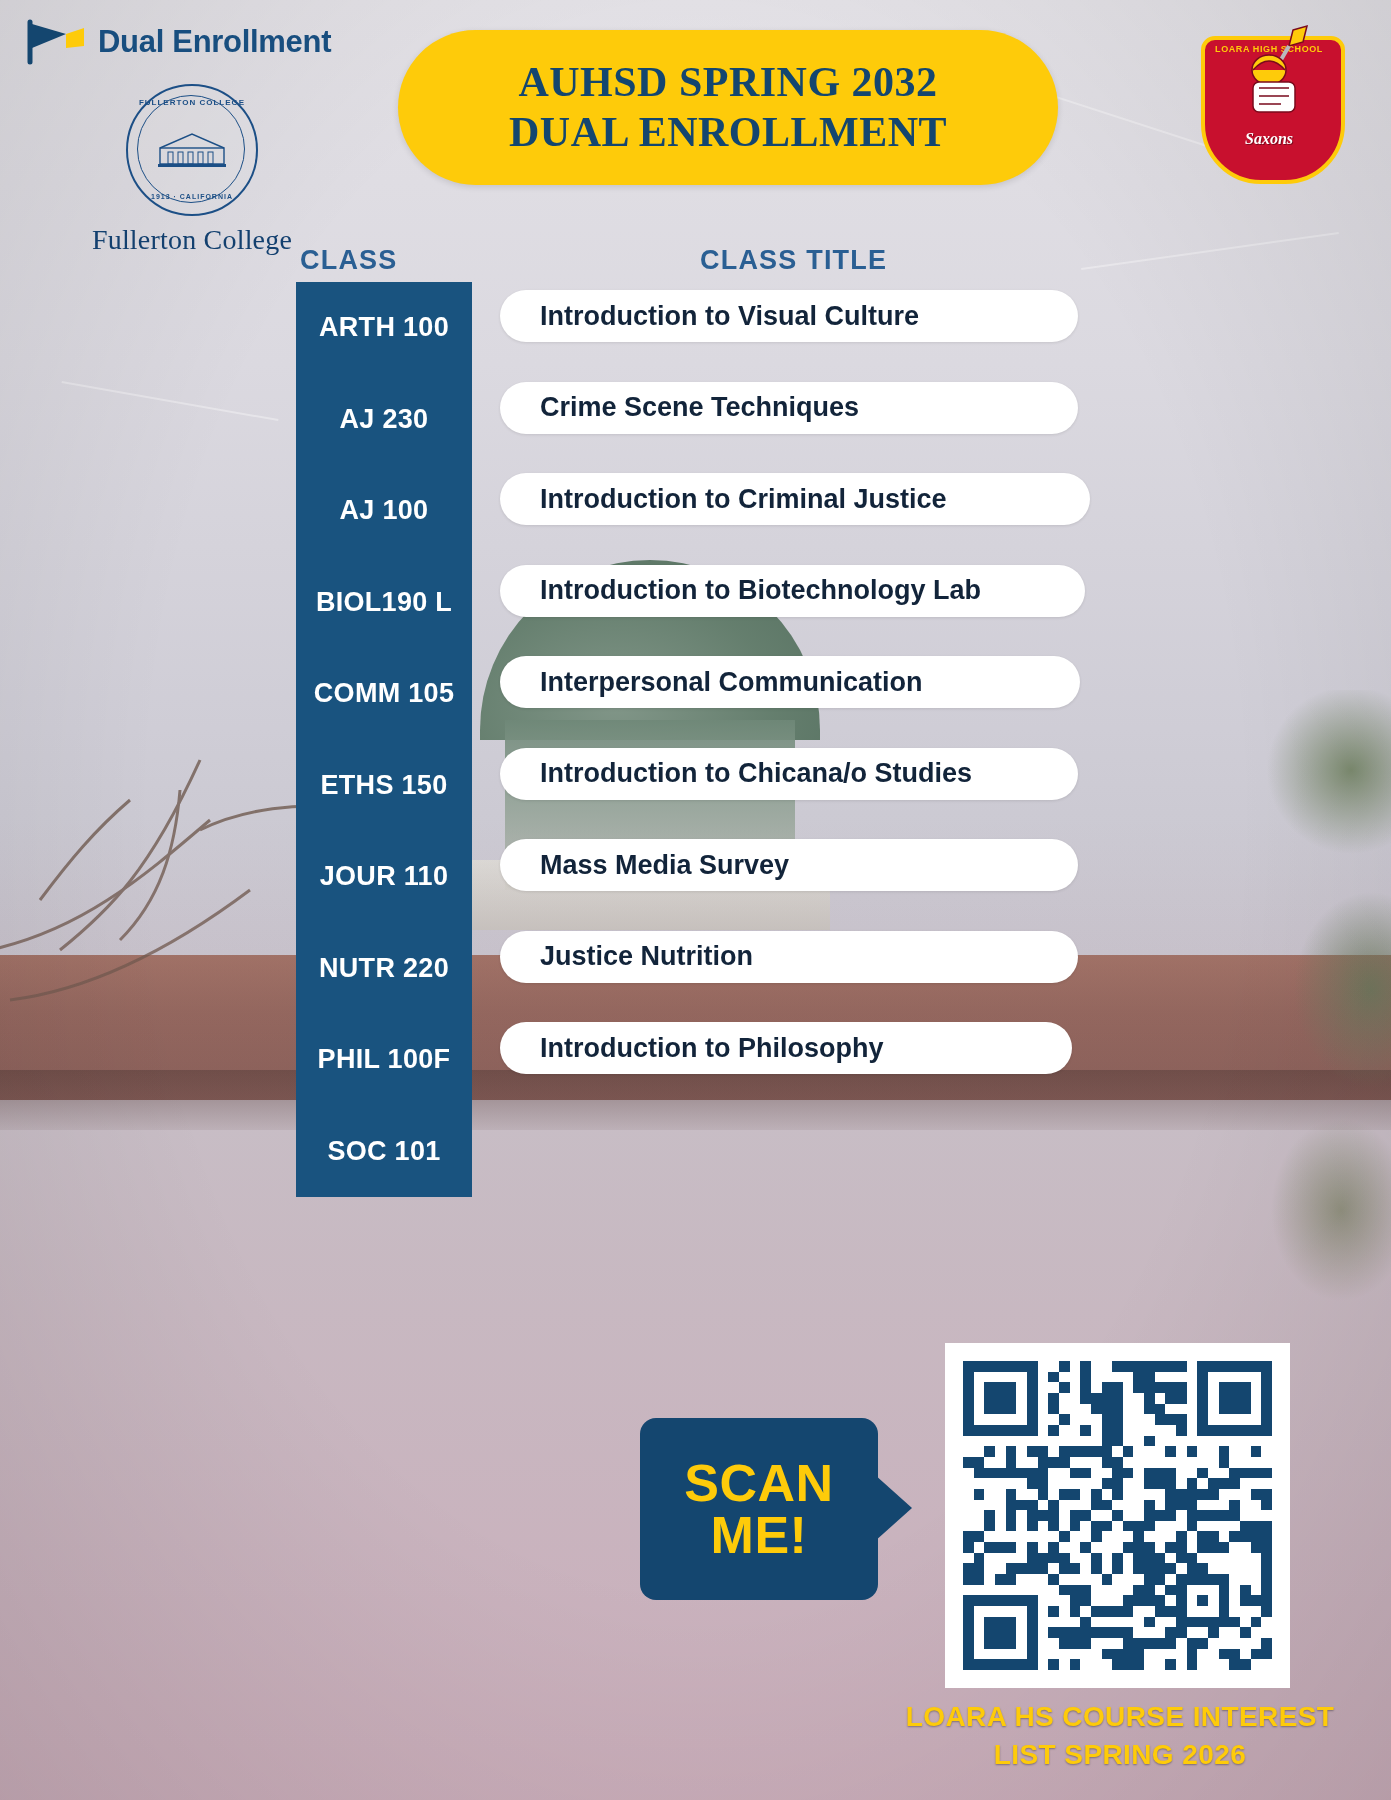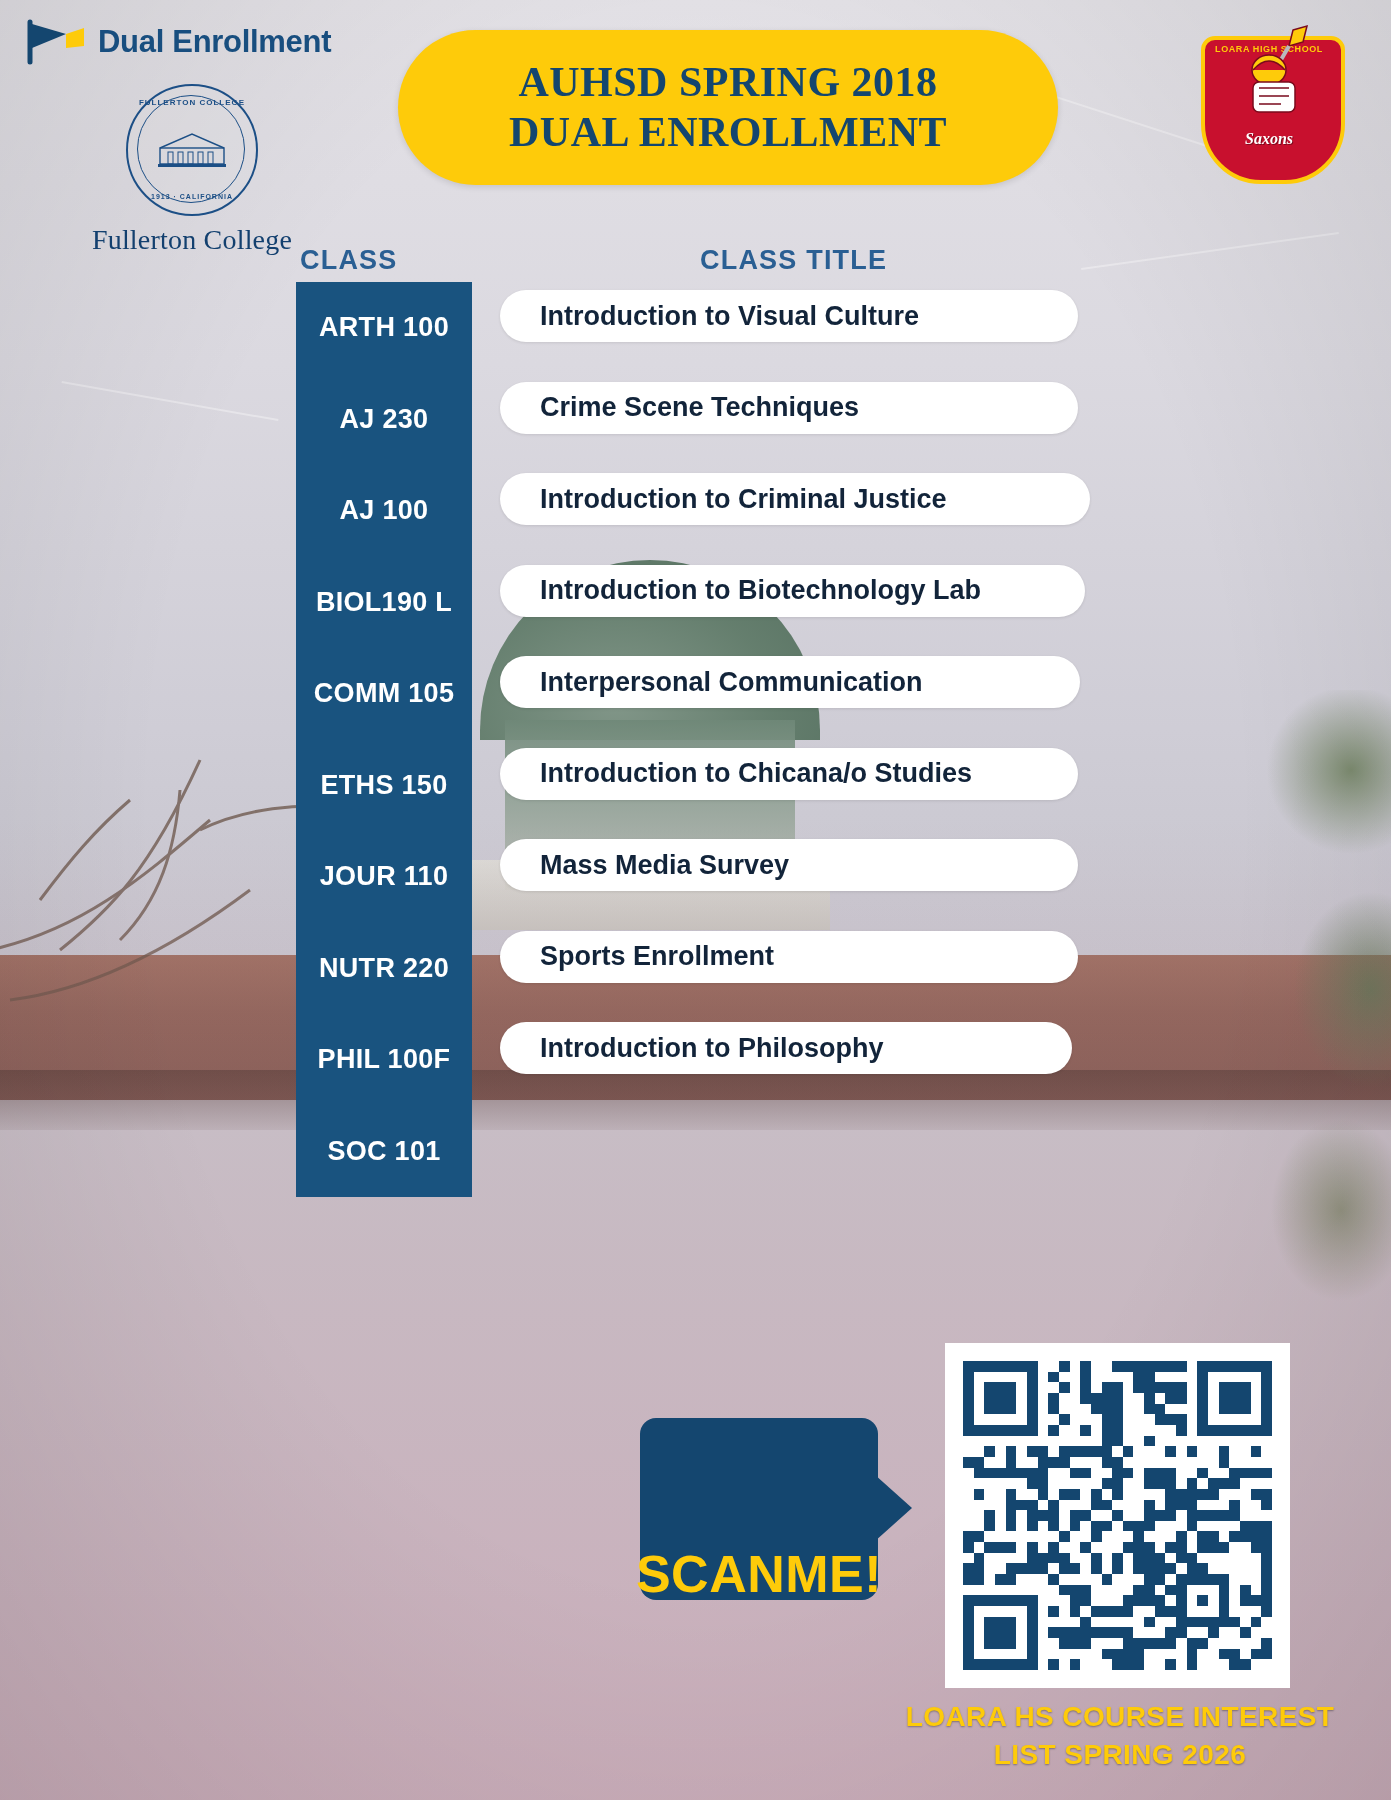--- a/index.html
+++ b/index.html
@@ -281,22 +281,22 @@
   }
 
   
   .scan-bubble {
     position: absolute;
     left: 640px; top: 1418px;
     width: 238px; height: 182px;
     background: #14466f;
     border-radius: 16px;
     display: flex;
-    flex-direction: row;
-    align-items: flex-end;
+    flex-direction: column;
+    align-items: center;
     justify-content: center;
   }
   .scan-bubble .tail {
     position: absolute;
     right: -34px; top: 56px;
     width: 0; height: 0;
     border-top: 34px solid transparent;
     border-bottom: 34px solid transparent;
     border-left: 38px solid #14466f;
   }
@@ -384,21 +384,21 @@
         <rect x="42" y="22" width="5" height="12" fill="none" stroke="#1c4f86" stroke-width="1"></rect>
         <rect x="52" y="22" width="5" height="12" fill="none" stroke="#1c4f86" stroke-width="1"></rect>
         <rect x="2" y="34" width="68" height="3" fill="#1c4f86"></rect>
       </svg>
       <div class="fc-seal-bottom">1913  ·  CALIFORNIA</div>
     </div>
     <div class="fc-name">Fullerton College</div>
   </div>
 
   <div class="title-pill">
-    <div class="title-line">AUHSD SPRING 2018</div>
+    <div class="title-line">AUHSD SPRING 2032</div>
     <div class="title-line">DUAL ENROLLMENT</div>
   </div>
 
   <div class="loara-crest">
     <div class="crest-shield"></div>
     <div class="crest-top-text">LOARA HIGH SCHOOL</div>
     <svg style="position:absolute;left:34px;top:6px;width:104px;height:110px;" viewBox="0 0 104 110">
       <path d="M70 6 L84 2 L80 18 L66 22 Z" fill="#fecb0a" stroke="#7a0a1c" stroke-width="1.5"></path>
       <path d="M66 22 L44 60" stroke="#b9b9bd" stroke-width="4"></path>
       <ellipse cx="46" cy="46" rx="17" ry="15" fill="#fecb0a" stroke="#7a0a1c" stroke-width="1.5"></ellipse>
@@ -436,21 +436,21 @@
       <div class="row">
         <div class="code-cell">ETHS 150</div>
         <div class="title-cell" style="width: 578px;">Introduction to Chicana/o Studies</div>
       </div>
       <div class="row">
         <div class="code-cell">JOUR 110</div>
         <div class="title-cell" style="width: 578px;">Mass Media Survey</div>
       </div>
       <div class="row">
         <div class="code-cell">NUTR 220</div>
-        <div class="title-cell" style="width: 578px;">Sports Enrollment</div>
+        <div class="title-cell" style="width: 578px;">Justice Nutrition</div>
       </div>
       <div class="row">
         <div class="code-cell">PHIL 100F</div>
         <div class="title-cell" style="width: 572px;">Introduction to Philosophy</div>
       </div>
       <div class="row">
         <div class="code-cell">SOC 101</div>
       </div>
     </div>
 

